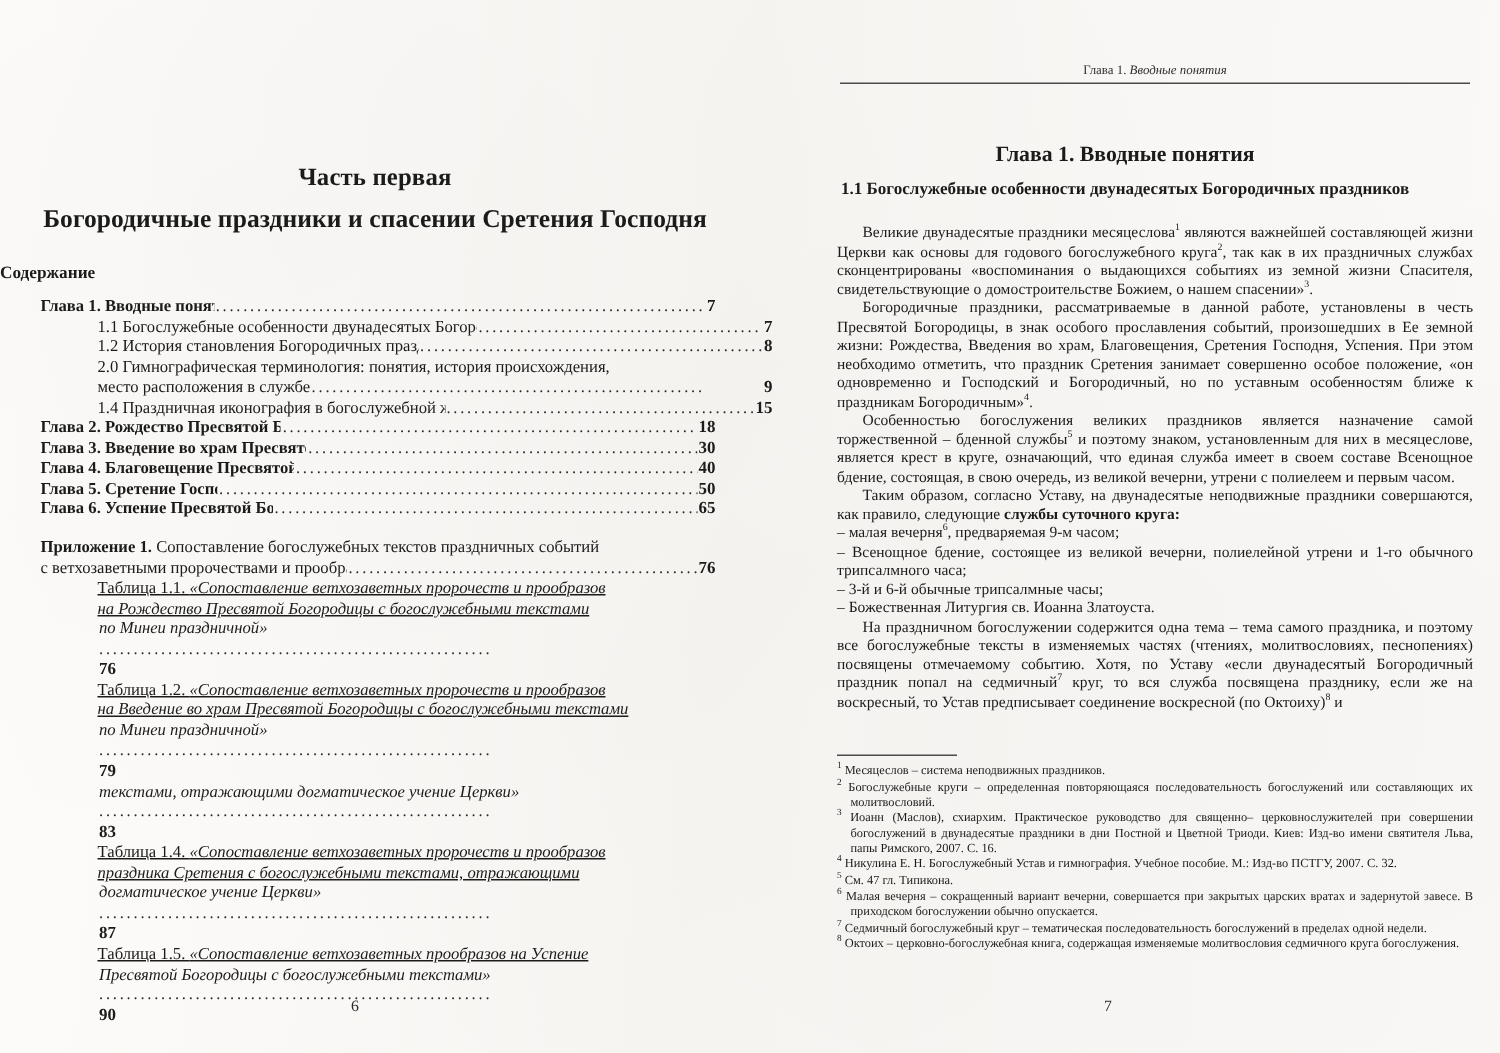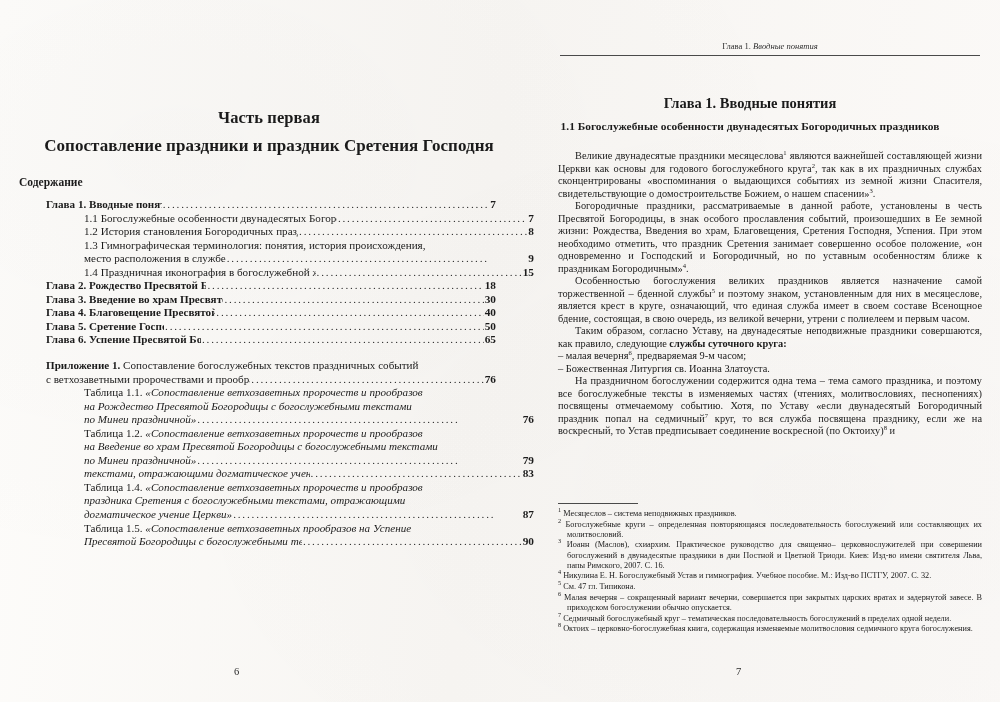--- a/index.html
+++ b/index.html
@@ -25,21 +25,21 @@
       radial-gradient(ellipse at 82% 70%, rgba(0,0,0,0.014), rgba(0,0,0,0) 60%),
       linear-gradient(95deg, #fdfcfa 0%, #f7f5f2 48%, #fbf9f7 100%);
     pointer-events: none;
   }
 
   .leaf {
     position: absolute;
     top: 0;
     height: 507px;
   }
-  .leaf-left  { left: 0;   width: 500px; margin-left: 19px; }
+  .leaf-left  { left: 0;   width: 500px; }
   .leaf-right { left: 500px; width: 500px; }
 
   
   .part-title {
     position: absolute;
     left: 0; right: 0;
     top: 108px;
     text-align: center;
     font-size: 16.5px;
     font-weight: bold;
@@ -91,22 +91,22 @@
     font-weight: bold;
     font-size: 11.3px;
     text-align: right;
   }
   .toc-row.chapter .txt { font-weight: bold; }
   .toc-row.sub { padding-left: 38px; }
   .toc-cont {
     white-space: nowrap;
   }
   .toc-cont.sub { padding-left: 38px; }
-  .toc-cont.tbl { padding-left: 38px; font-style: italic; }
-  .toc-row.tbl { padding-left: 38px; }
+  .toc-cont.tbl { padding-left: 38px; font-style: italic; text-decoration: underline; }
+  .toc-row.tbl { padding-left: 38px; flex-direction: column; }
   .toc-row.tbl .txt { font-style: italic; }
   .toc-gap { height: 12px; }
   .bold { font-weight: bold; }
 
   
   .run-head {
     position: absolute;
     left: 60px;
     width: 420px;
     top: 41px;
@@ -198,21 +198,21 @@
 </head>
 <body>
 
 <div class="page-scan">
   <div class="paper-tone"></div>
 
   <div class="leaf leaf-left">
 
     <div class="part-title">Часть первая</div>
 
-    <div class="part-subtitle">Сопоставление праздники и праздник Сретения Господня</div>
+    <div class="part-subtitle">Богородичные праздники и спасении Сретения Господня</div>
 
     <div class="toc-heading">Содержание</div>
 
     <div class="toc-block">
 
       <div class="toc-row chapter">
         <span class="txt">Глава 1. Вводные понятия</span>
         <span class="dots">.................................................................................</span>
         <span class="pg">7</span>
       </div>
@@ -222,21 +222,21 @@
         <span class="dots">.........................................................</span>
         <span class="pg">7</span>
       </div>
 
       <div class="toc-row sub">
         <span class="txt">1.2  История становления Богородичных праздников</span>
         <span class="dots">.........................................................</span>
         <span class="pg">8</span>
       </div>
 
-      <div class="toc-cont sub">1.3  Гимнографическая терминология: понятия, история происхождения,</div>
+      <div class="toc-cont sub">2.0  Гимнографическая терминология: понятия, история происхождения,</div>
       <div class="toc-row sub">
         <span class="txt">место расположения в службе</span>
         <span class="dots">.........................................................</span>
         <span class="pg">9</span>
       </div>
 
       <div class="toc-row sub">
         <span class="txt">1.4  Праздничная иконография в богослужебной жизни Церкви</span>
         <span class="dots">.........................................................</span>
         <span class="pg">15</span>
@@ -347,21 +347,23 @@
       <p><span>Великие двунадесятые праздники месяцеслова</span><sup>1</sup><span> являются важнейшей составляющей жизни Церкви как основы для годового богослужебного круга</span><sup>2</sup><span>, так как в их праздничных службах сконцентрированы «воспоминания о выдающихся событиях из земной жизни Спасителя, свидетельствующие о домостроительстве Божием, о нашем спасении»</span><sup>3</sup><span>.</span></p>
 
       <p><span>Богородичные праздники, рассматриваемые в данной работе, установлены в честь Пресвятой Богородицы, в знак особого прославления событий, произошедших в Ее земной жизни: Рождества, Введения во храм, Благовещения, Сретения Господня, Успения. При этом необходимо отметить, что праздник Сретения занимает совершенно особое положение, «он одновременно и Господский и Богородичный, но по уставным особенностям ближе к праздникам Богородичным»</span><sup>4</sup><span>.</span></p>
 
       <p><span>Особенностью богослужения великих праздников является назначение самой торжественной – бденной службы</span><sup>5</sup><span> и поэтому знаком, установленным для них в месяцеслове, является крест в круге, означающий, что единая служба имеет в своем составе Всенощное бдение, состоящая, в свою очередь, из великой вечерни, утрени с полиелеем и первым часом.</span></p>
 
       <p><span>Таким образом, согласно Уставу, на двунадесятые неподвижные праздники совершаются, как правило, следующие </span><span class="bold">службы суточного круга:</span></p>
 
       <p class="dash"><span>– малая вечерня</span><sup>6</sup><span>, предваряемая 9-м часом;</span></p>
 
-
+      <p class="dash">– Всенощное бдение, состоящее из великой вечерни, полиелейной утрени и 1-го обычного трипсалмного часа;</p>
+
+      <p class="dash">– 3-й и 6-й обычные трипсалмные часы;</p>
 
       <p class="dash">– Божественная Литургия св. Иоанна Златоуста.</p>
 
       <p><span>На праздничном богослужении содержится одна тема – тема самого праздника, и поэтому все богослужебные тексты в изменяемых частях (чтениях, молитвословиях, песнопениях) посвящены отмечаемому событию. Хотя, по Уставу «если двунадесятый Богородичный праздник попал на седмичный</span><sup>7</sup><span> круг, то вся служба посвящена празднику, если же на воскресный, то Устав предписывает соединение воскресной (по Октоиху)</span><sup>8</sup><span> и</span></p>
 
     </div>
 
     <div class="fn-rule"></div>
 
     <div class="footnotes">

